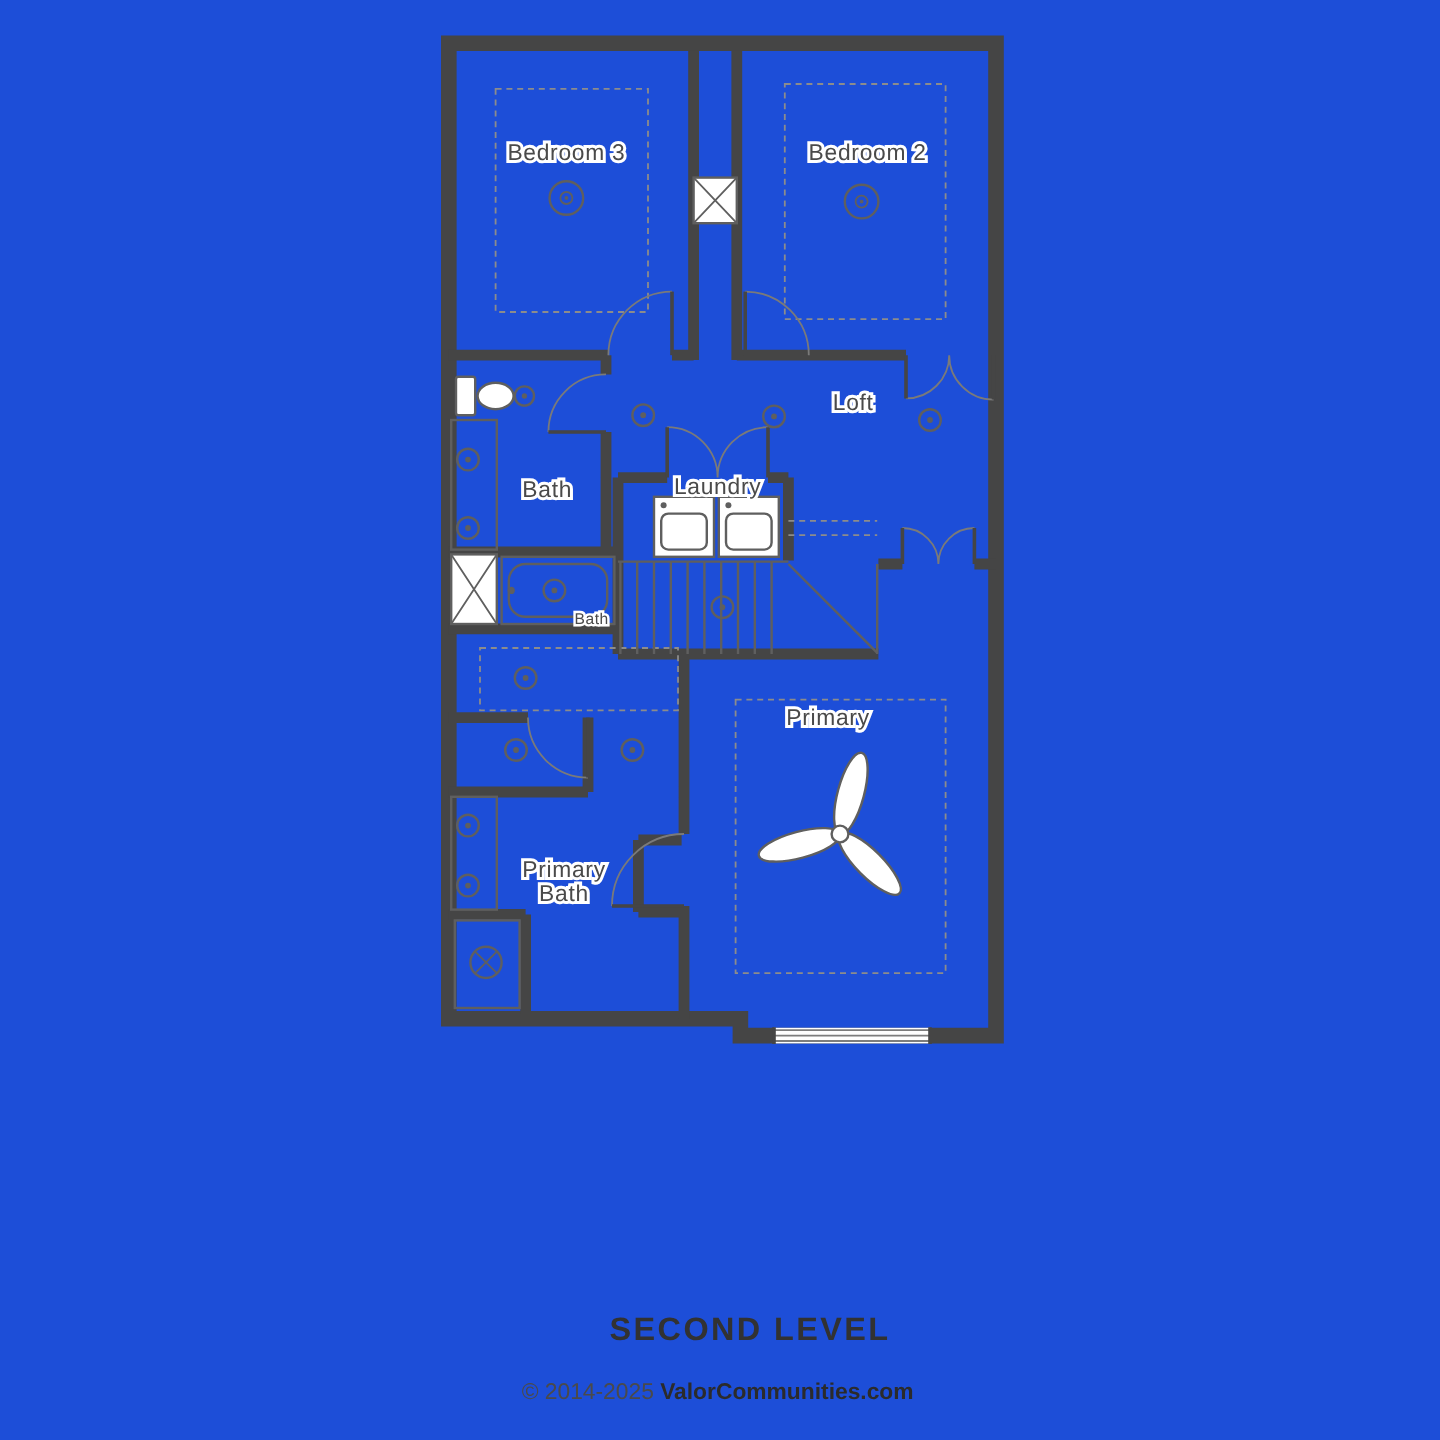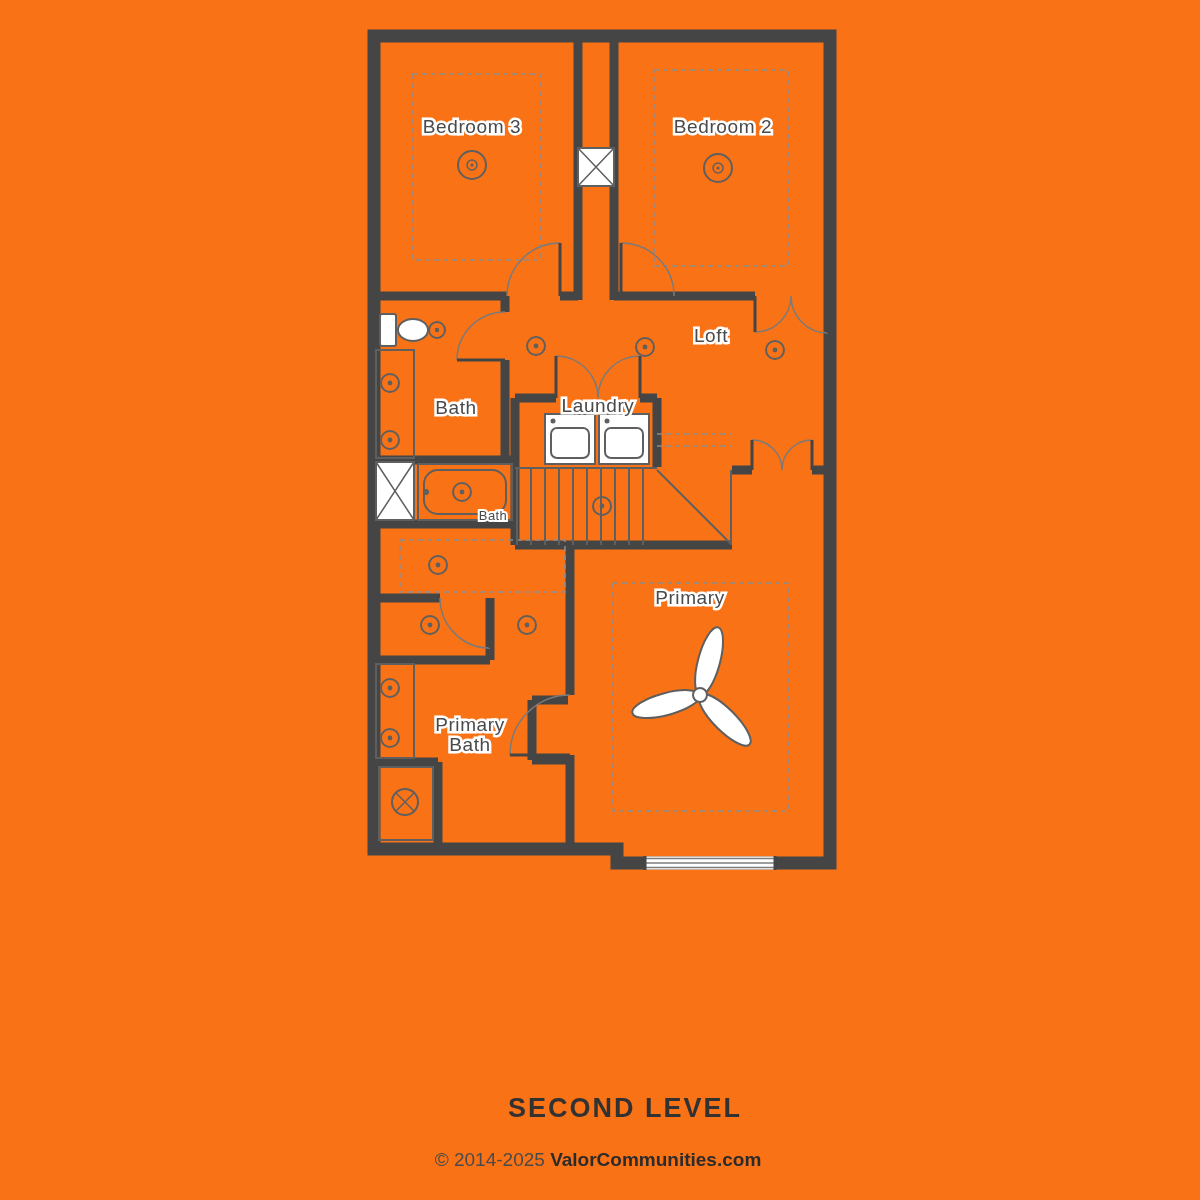--- a/index.html
+++ b/index.html
@@ -1,16 +1,16 @@
 <!DOCTYPE html>
 <html><head>
 <meta charset="utf-8">
 <style>
   html,body{margin:0;padding:0;background:#ffffff;}
-  .page{position:relative;width:1200px;height:1200px;background:#f97316;overflow:hidden;
+  .page{position:relative;width:1200px;height:1200px;background:#1d4ed8;overflow:hidden;
         font-family:"Liberation Sans",sans-serif;}
   svg text{font-family:"Liberation Sans",sans-serif;fill:#4a4a4a;}
   .room-label{font-size:19px;letter-spacing:.6px;paint-order:stroke;stroke:#ffffff;stroke-width:5px;}
   .room-label-small{font-size:13px;letter-spacing:.4px;paint-order:stroke;stroke:#ffffff;stroke-width:4px;}
   .plan-title{font-size:27px;font-weight:700;letter-spacing:2px;fill:#323232;}
   .copyright{font-size:19px;fill:#4a4a4a;}
   .copyright .brand{font-weight:700;fill:#2b2b2b;}
 </style>
 </head>
 <body>

